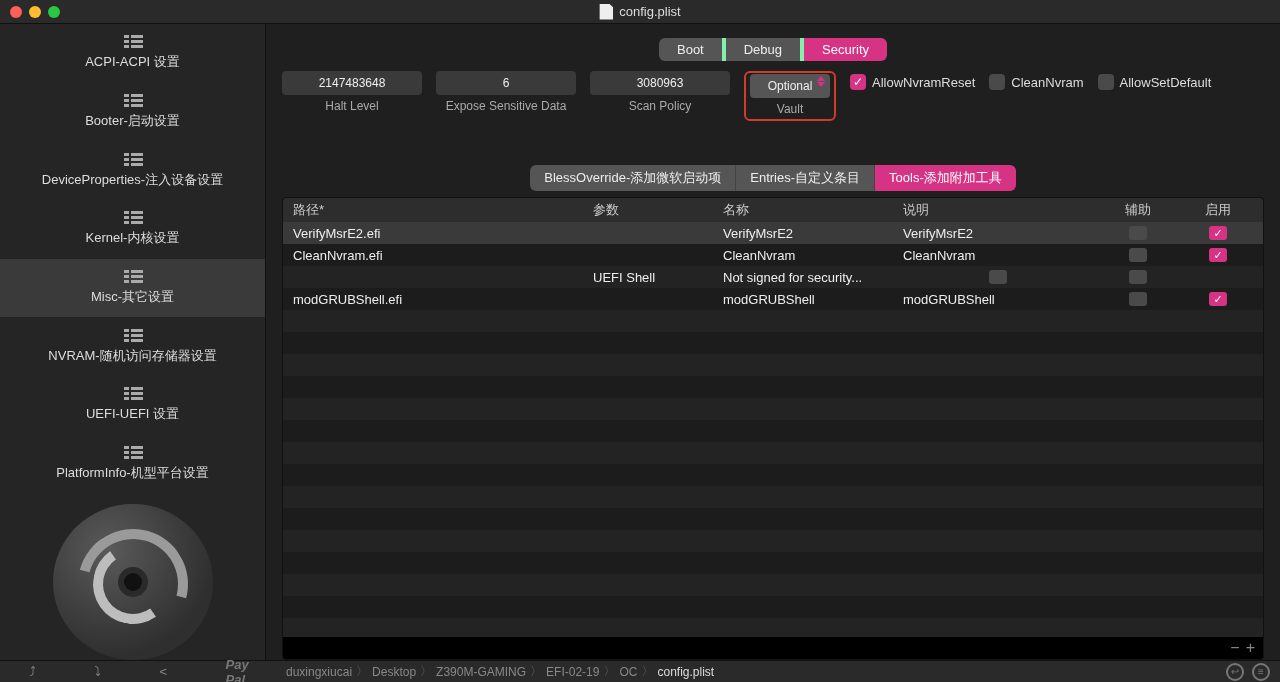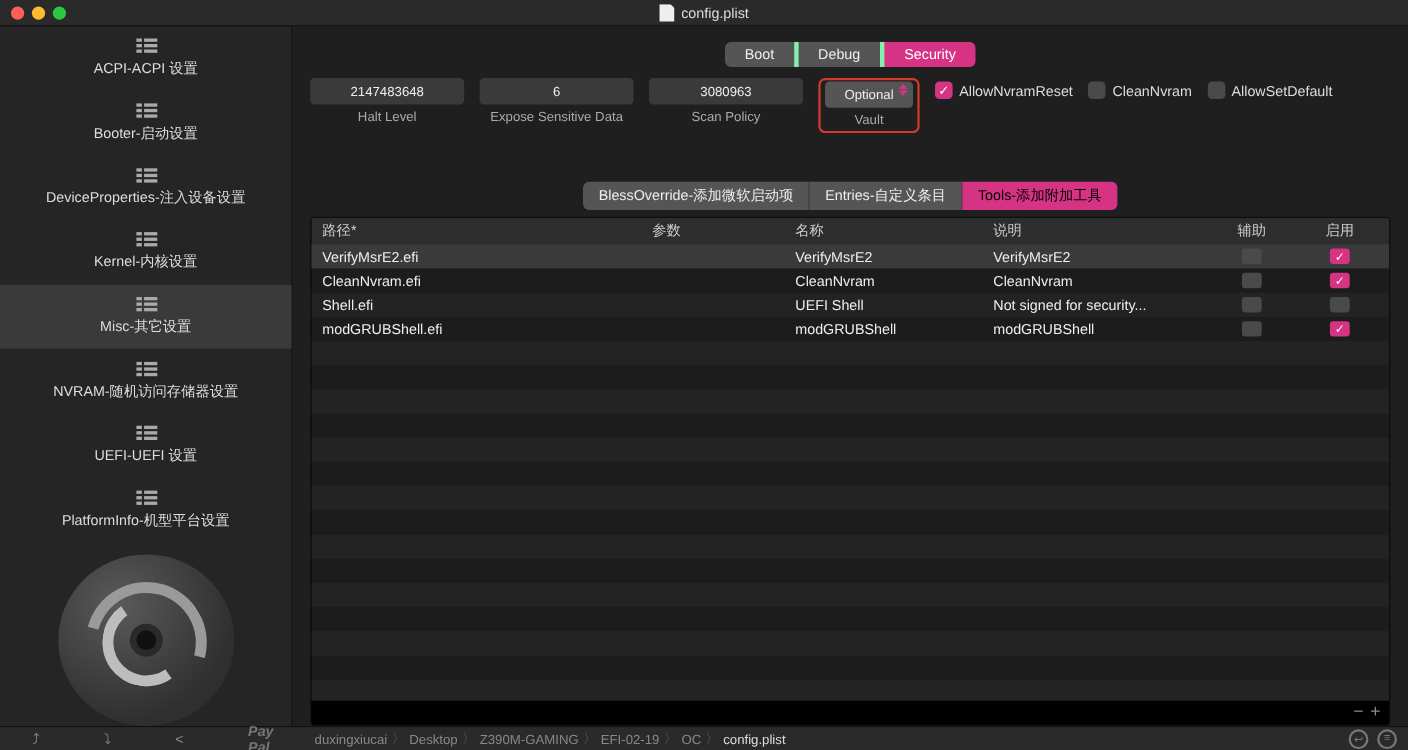--- a/index.html
+++ b/index.html
@@ -51,21 +51,21 @@
 
   .chk { display:flex; align-items:center; gap:6px; font-size:13px; color:#ddd; padding-top:3px;}
   .chk .box { width:16px; height:16px; border-radius:4px; background:#4a4a4a; display:flex; align-items:center; justify-content:center; }
   .chk .box.checked { background:#d63384; }
   .chk .box.checked::after { content:"✓"; color:#fff; font-size:12px; line-height:1; }
 
   .tabsrow { display:flex; justify-content:center; }
   .tabs { display:flex; border-radius:6px; overflow:hidden;margin-top:32px; }
   .tabs .tab { padding:4px 14px; font-size:13px; background:#555; color:#eee; cursor:pointer; }
   .tabs .tab + .tab { border-left:1px solid #444; }
-  .tabs .tab.active { background:#d63384; color:#000000; }
+  .tabs .tab.active { background:#d63384; color:#ffffff; }
 
   .tablewrap { flex:1; margin-top:6px; border:1px solid #111; border-radius:4px; background:#000000; overflow:hidden; display:flex; flex-direction:column; }
   .thead, .trow { display:grid; grid-template-columns: 300px 130px 180px 190px 90px 70px; align-items:center; padding:0 10px; height:22px; font-size:13px; }
   .thead { background:#2d2d2d; color:#ccc; font-weight:500; height:24px; }
   .tbody { flex:1; background:repeating-linear-gradient(#232323 0 22px, #1c1c1c 22px 44px); }
   .trow { color:#eee; }
   .trow.sel { background:#3a3a3a; }
   .cell-chk { display:flex; justify-content:center; }
   .sbox{ width:18px; height:14px; border-radius:3px; background:#4a4a4a; display:flex; align-items:center; justify-content:center;}
   .sbox.on{ background:#d63384; }
@@ -222,21 +222,20 @@
             <div>CleanNvram</div>
             <div>CleanNvram</div>
             <div class="cell-chk">
               <span class="sbox"></span>
             </div>
             <div class="cell-chk">
               <span class="sbox on"></span>
             </div>
           </div>
           <div class="trow">
-            <div>Shell.efi</div>
             <div></div>
             <div>UEFI Shell</div>
             <div>Not signed for security...</div>
             <div class="cell-chk">
               <span class="sbox"></span>
             </div>
             <div class="cell-chk">
               <span class="sbox"></span>
             </div>
           </div>

